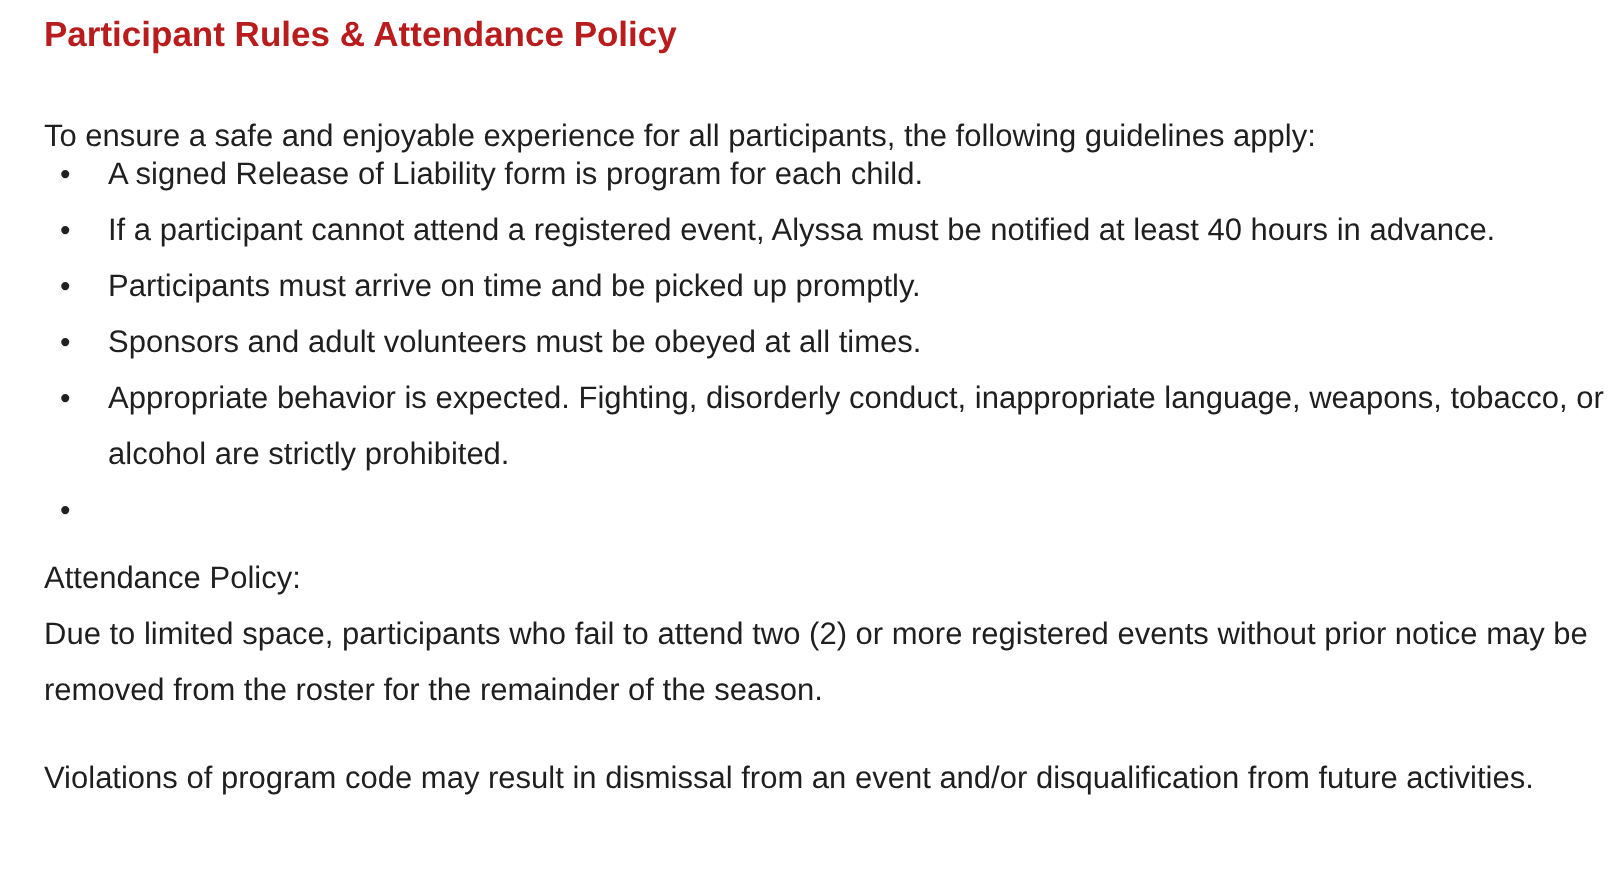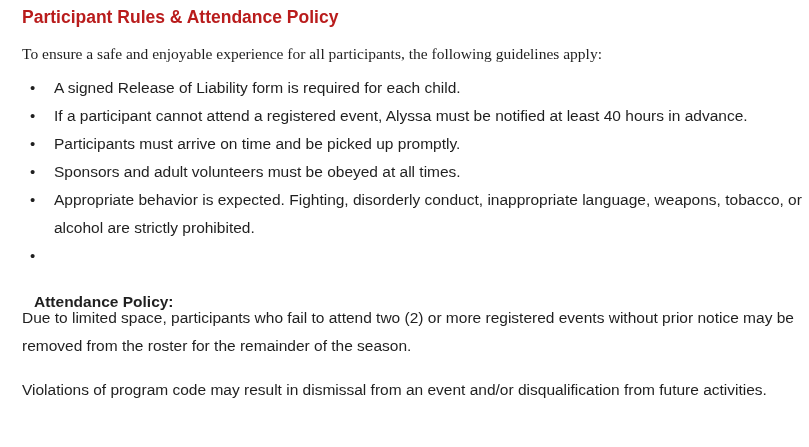--- a/index.html
+++ b/index.html
@@ -24,25 +24,24 @@
       top: 6px;
       left: 22px;
       margin: 0;
       font-size: 17.5px;
       font-weight: bold;
       color: #b91c1c;
       line-height: 22px;
     }
     .intro {
       position: absolute;
-      top: 44px;
+      top: 59px;
       left: 22px;
       margin: 0;
       line-height: 20px;
-      font-family: Liberation Serif, serif;
     }
     .rules {
       position: absolute;
       top: 74px;
       left: 22px;
       margin: 0;
       padding: 0;
       list-style: none;
       width: 780px;
     }
@@ -54,22 +53,22 @@
     .bullet {
       position: absolute;
       left: 8px;
       top: 0;
       font-size: 15px;
     }
     .att-head {
       position: absolute;
       top: 279px;
       left: 22px;
-      margin: 12px;
-      font-weight: bold;
+      margin: 0;
+      font-weight: normal;
       line-height: 22px;
     }
     .att-body {
       position: absolute;
       top: 304px;
       left: 22px;
       width: 785px;
       margin: 0;
       line-height: 28px;
     }
@@ -86,21 +85,21 @@
 <body>
 
 <div class="doc">
   <h2 class="title">Participant Rules &amp; Attendance Policy</h2>
 
   <p class="intro">To ensure a safe and enjoyable experience for all participants, the following guidelines apply:</p>
 
   <ul class="rules">
     <li>
       <span class="bullet">•</span>
-      <span>A signed Release of Liability form is required for each child.</span>
+      <span>A signed Release of Liability form is program for each child.</span>
     </li>
     <li>
       <span class="bullet">•</span>
       <span>If a participant cannot attend a registered event, Alyssa must be notified at least 40 hours in advance.</span>
     </li>
     <li>
       <span class="bullet">•</span>
       <span>Participants must arrive on time and be picked up promptly.</span>
     </li>
     <li>

